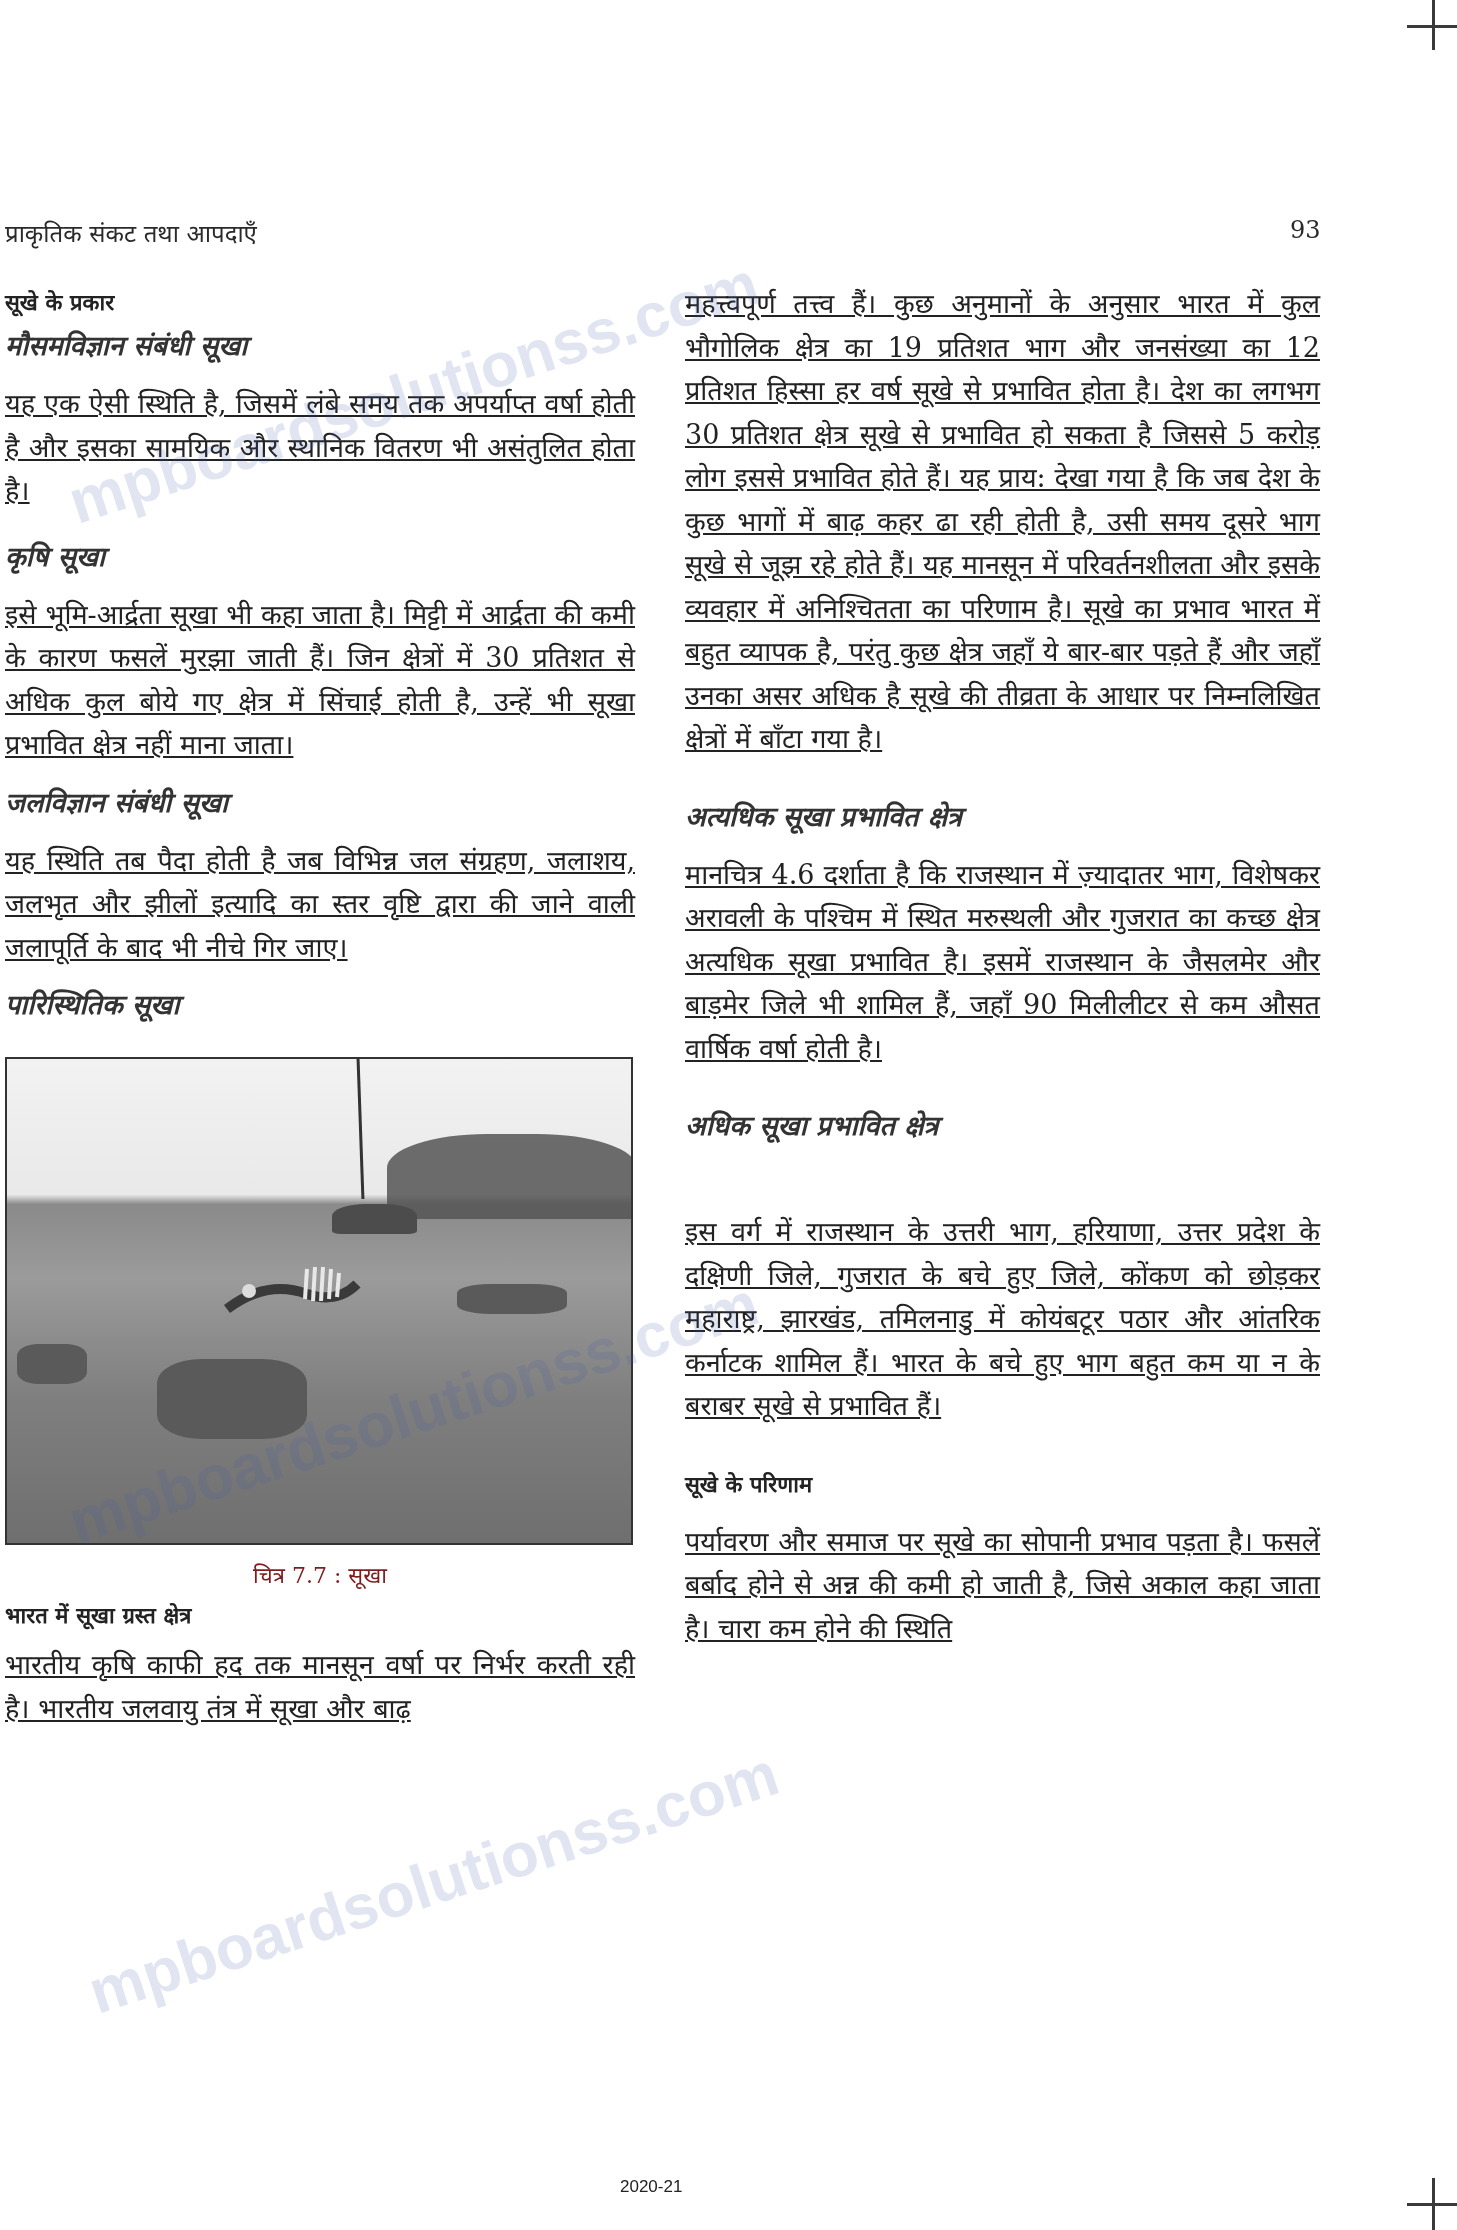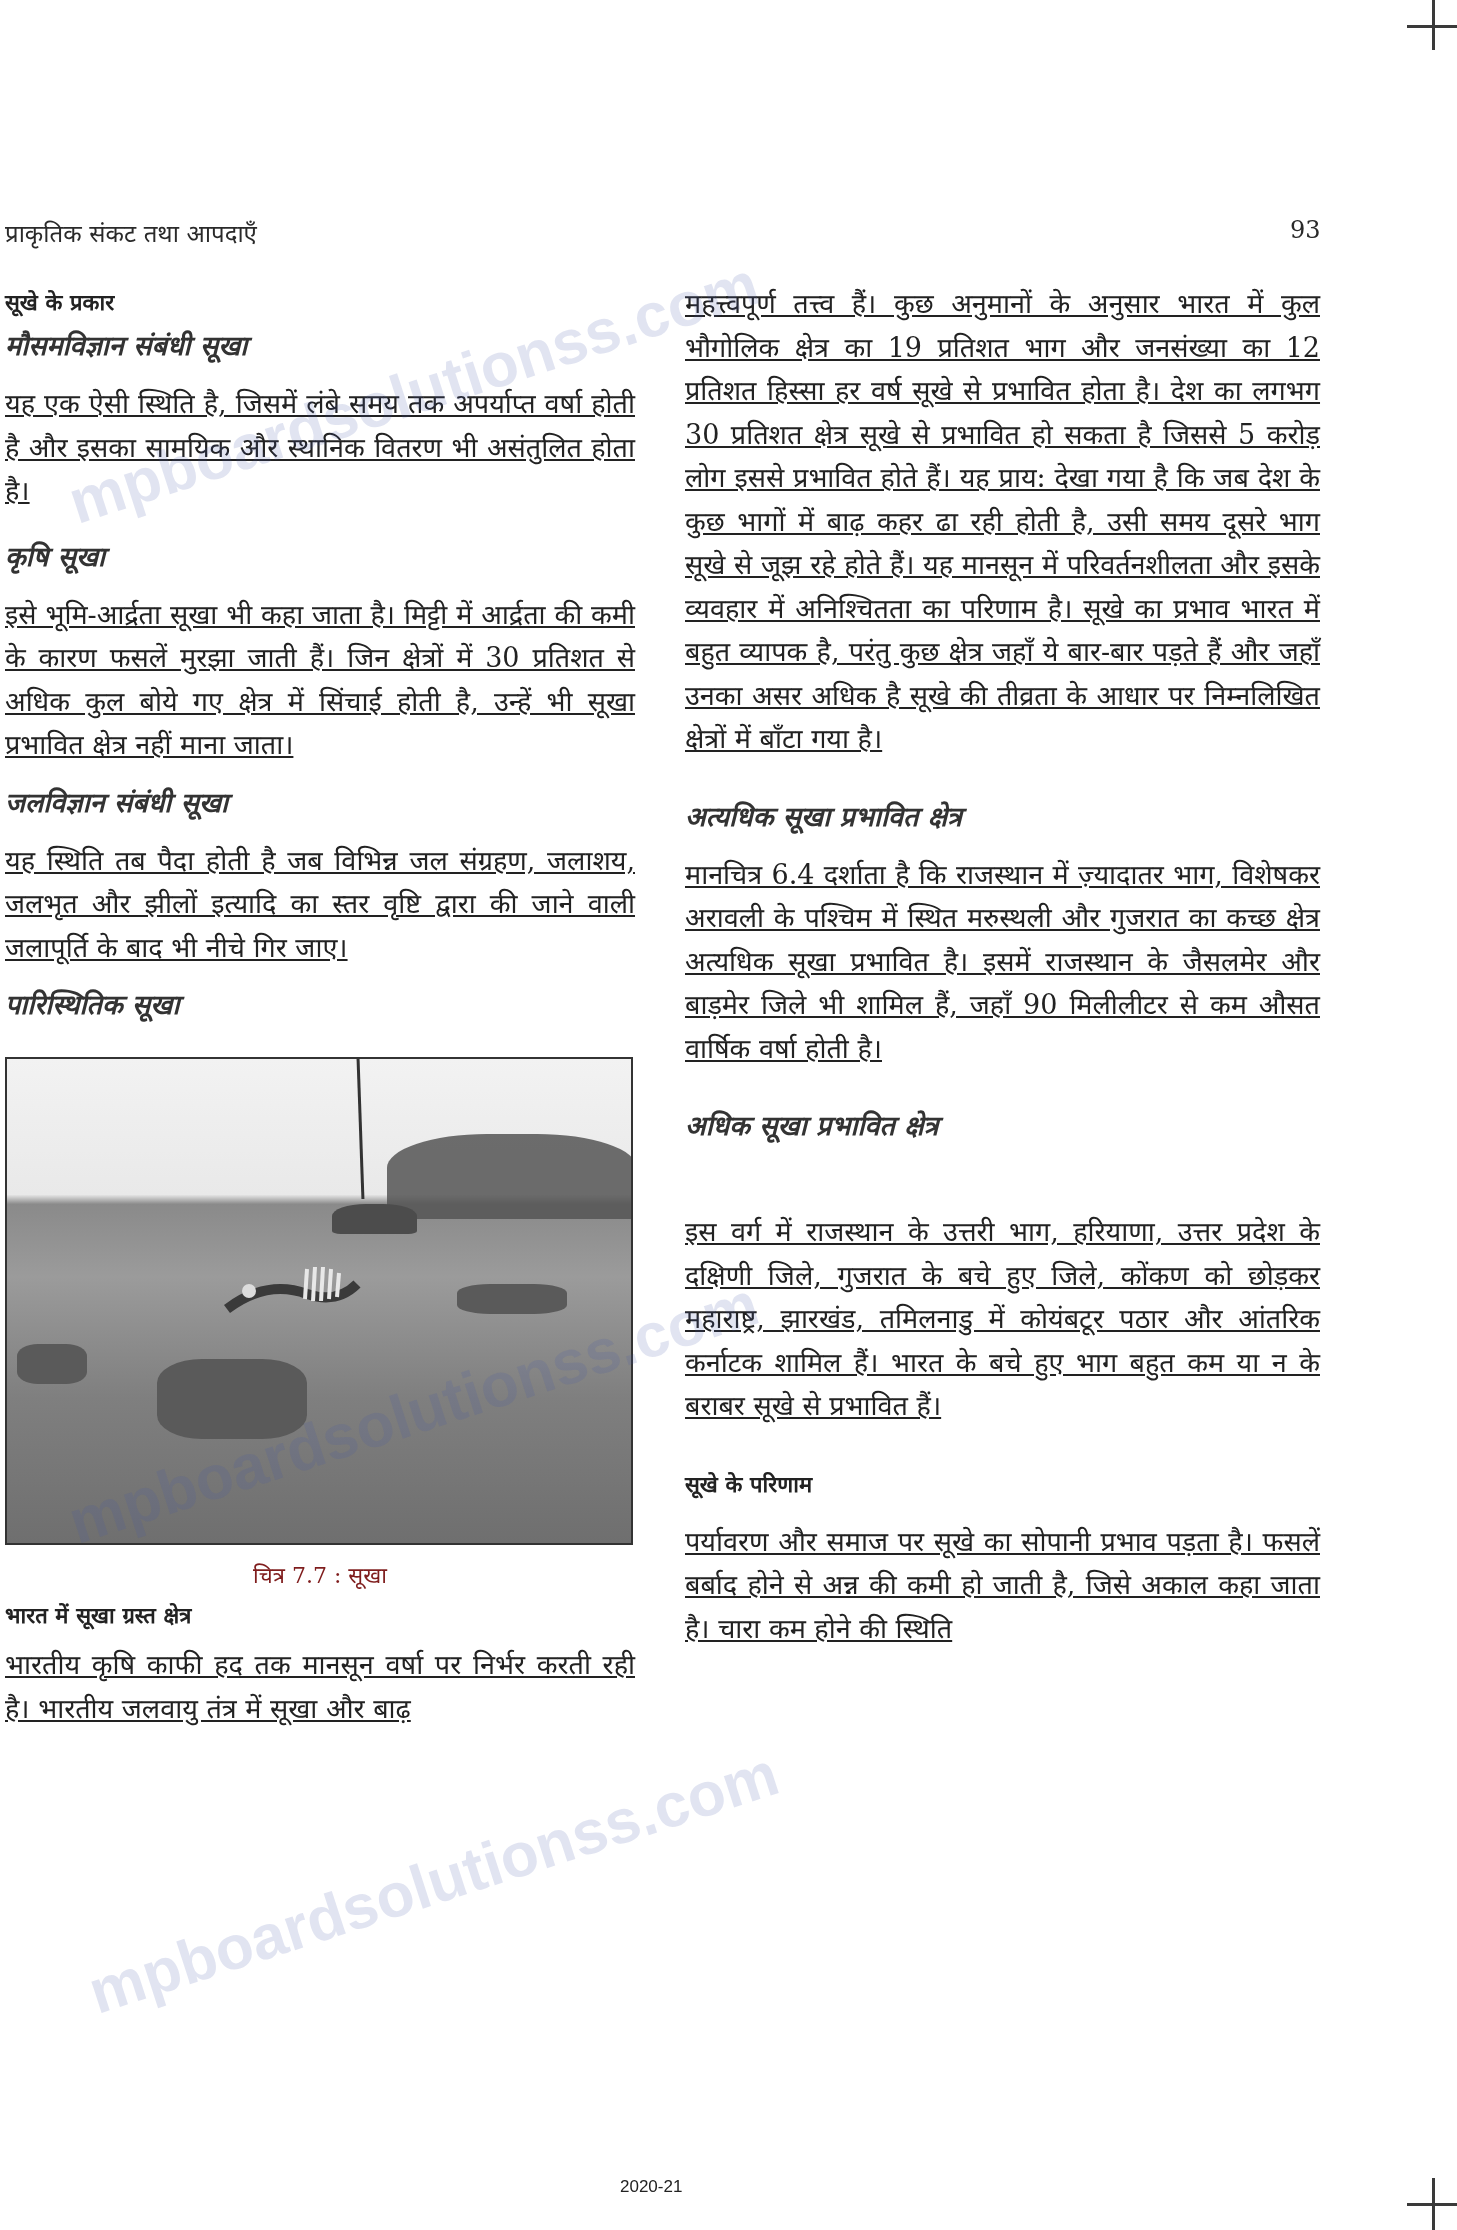--- a/index.html
+++ b/index.html
@@ -83,21 +83,21 @@
   <h2 class="h-main">भारत में सूखा ग्रस्त क्षेत्र</h2>
   <div style="height:6px;"></div>
   <p class="para">भारतीय कृषि काफी हद तक मानसून वर्षा पर निर्भर करती रही है। भारतीय जलवायु तंत्र में सूखा और बाढ़</p>
 </div>
 
 <div class="col col-right">
   <p class="para">महत्त्वपूर्ण तत्त्व हैं। कुछ अनुमानों के अनुसार भारत में कुल भौगोलिक क्षेत्र का 19 प्रतिशत भाग और जनसंख्या का 12 प्रतिशत हिस्सा हर वर्ष सूखे से प्रभावित होता है। देश का लगभग 30 प्रतिशत क्षेत्र सूखे से प्रभावित हो सकता है जिससे 5 करोड़ लोग इससे प्रभावित होते हैं। यह प्राय: देखा गया है कि जब देश के कुछ भागों में बाढ़ कहर ढा रही होती है, उसी समय दूसरे भाग सूखे से जूझ रहे होते हैं। यह मानसून में परिवर्तनशीलता और इसके व्यवहार में अनिश्चितता का परिणाम है। सूखे का प्रभाव भारत में बहुत व्यापक है, परंतु कुछ क्षेत्र जहाँ ये बार-बार पड़ते हैं और जहाँ उनका असर अधिक है सूखे की तीव्रता के आधार पर निम्नलिखित क्षेत्रों में बाँटा गया है।</p>
   <div class="gap-l"></div>
   <h3 class="h-sub">अत्यधिक सूखा प्रभावित क्षेत्र</h3>
   <div class="gap-s"></div>
-  <p class="para">मानचित्र 6.4 दर्शाता है कि राजस्थान में ज़्यादातर भाग, विशेषकर अरावली के पश्चिम में स्थित मरुस्थली और गुजरात का कच्छ क्षेत्र अत्यधिक सूखा प्रभावित है। इसमें राजस्थान के जैसलमेर और बाड़मेर जिले भी शामिल हैं, जहाँ 90 मिलीलीटर से कम औसत वार्षिक वर्षा होती है।</p>
+  <p class="para">मानचित्र 4.6 दर्शाता है कि राजस्थान में ज़्यादातर भाग, विशेषकर अरावली के पश्चिम में स्थित मरुस्थली और गुजरात का कच्छ क्षेत्र अत्यधिक सूखा प्रभावित है। इसमें राजस्थान के जैसलमेर और बाड़मेर जिले भी शामिल हैं, जहाँ 90 मिलीलीटर से कम औसत वार्षिक वर्षा होती है।</p>
   <div class="gap-l"></div>
   <h3 class="h-sub">अधिक सूखा प्रभावित क्षेत्र</h3>
   <div class="gap-s"></div>
   <div class="gap-l"></div>
   <div class="gap-s"></div>
   <p class="para">इस वर्ग में राजस्थान के उत्तरी भाग, हरियाणा, उत्तर प्रदेश के दक्षिणी जिले, गुजरात के बचे हुए जिले, कोंकण को छोड़कर महाराष्ट्र, झारखंड, तमिलनाडु में कोयंबटूर पठार और आंतरिक कर्नाटक शामिल हैं। भारत के बचे हुए भाग बहुत कम या न के बराबर सूखे से प्रभावित हैं।</p>
   <div class="gap-l"></div>
   <h2 class="h-main">सूखे के परिणाम</h2>
   <div class="gap-s"></div>
   <p class="para">पर्यावरण और समाज पर सूखे का सोपानी प्रभाव पड़ता है। फसलें बर्बाद होने से अन्न की कमी हो जाती है, जिसे अकाल कहा जाता है। चारा कम होने की स्थिति</p>

